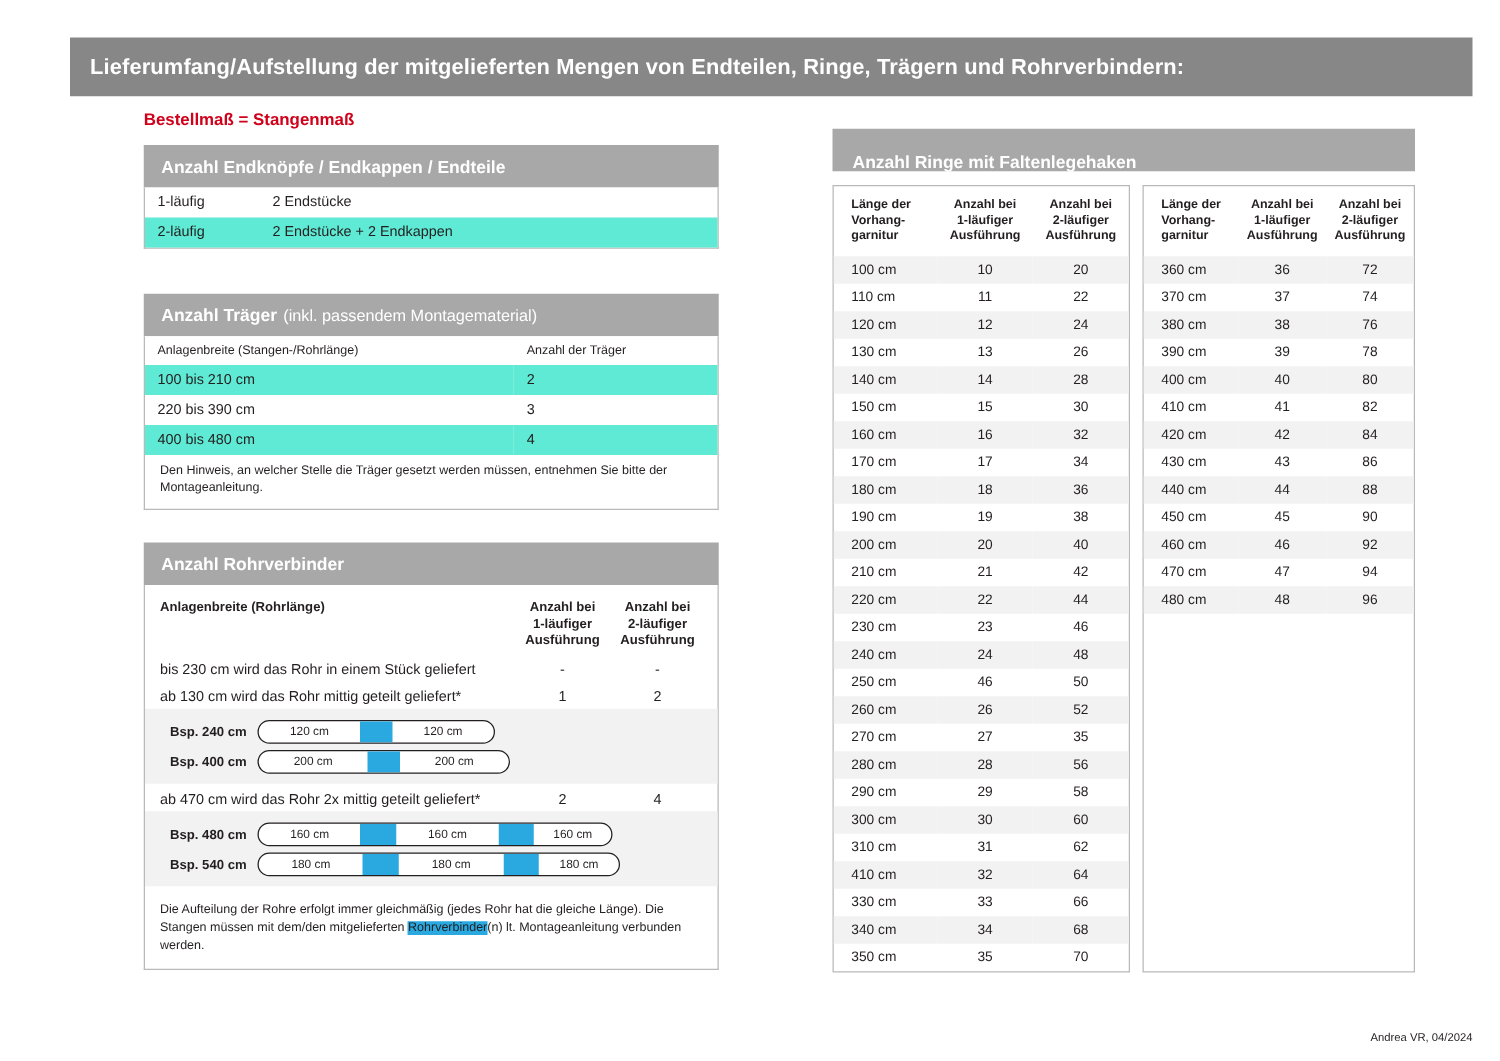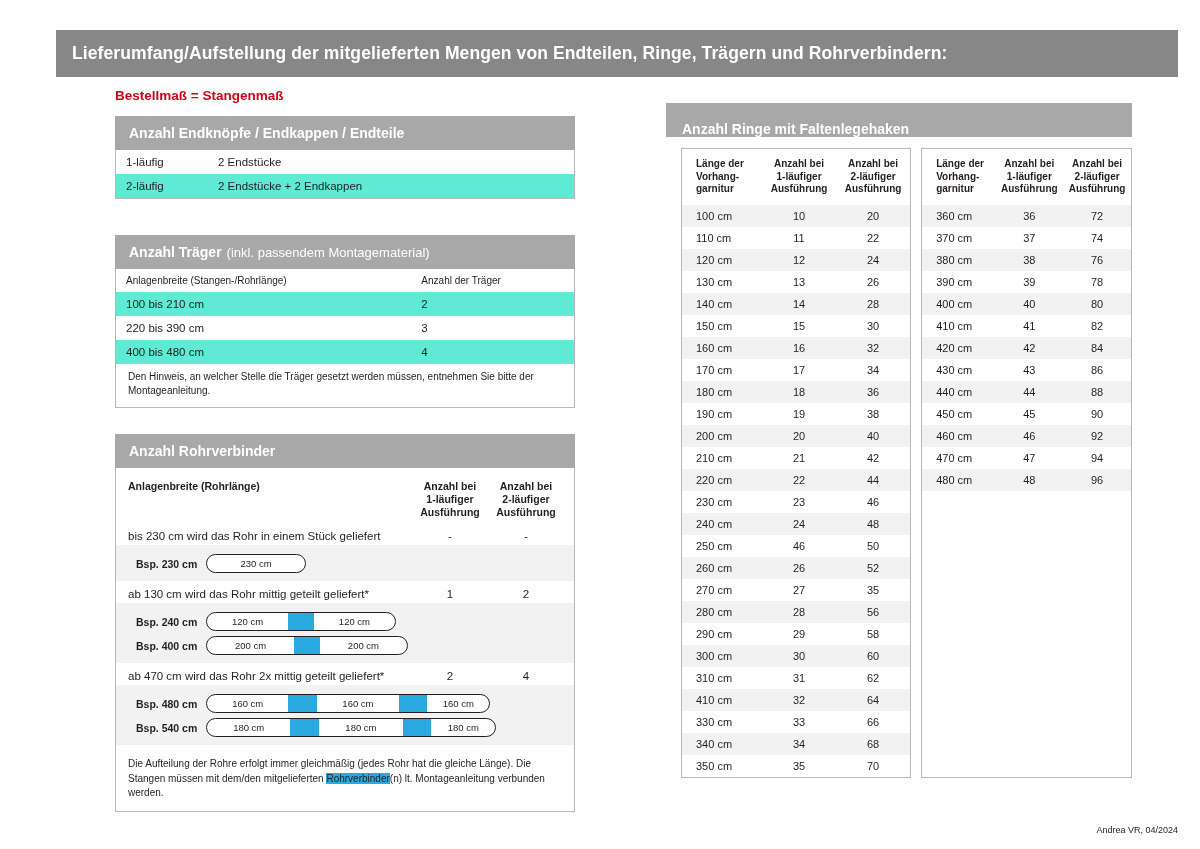--- a/index.html
+++ b/index.html
@@ -87,21 +87,21 @@
   }
   .hl { background:#29a9e0; color:#231f20; }
 
   
   .right-col { position:absolute; left:666px; top:103px; width:466px; }
   .right-title {
     background:#a8a8a8; color:#ffffff; height:34px;
     display:flex; align-items:flex-end; padding-left:16px;
     font-size:14px; font-weight:bold;
   }
-  .ring-wrap { display:flex; gap:0; margin-top:11px;margin-left:15px; }
+  .ring-wrap { display:flex; gap:0; margin-top:11px; }
   .ring-panel { border:1px solid #b9b9b9; background:#fff; }
   .ring-panel.left { width:238px; }
   .ring-panel.right { width:218px; margin-left:10px; }
   table.ring { border-collapse:collapse; width:100%; font-size:11px; }
   table.ring th {
     font-size:10px; font-weight:bold; text-align:left; padding:9px 8px 9px 14px;
     line-height:1.25; vertical-align:top;
   }
   table.ring th.cc { text-align:center; padding-left:4px; padding-right:4px;}
   table.ring td { padding:5px 8px 5px 14px; }
@@ -193,28 +193,20 @@
           <div>2-läufiger</div>
           <div>Ausführung</div>
         </div>
       </div>
       <div id="rv-groups">
           <div class="rv-group">
             <div class="rv-line">
               <div class="lab">bis 230 cm wird das Rohr in einem Stück geliefert</div>
               <div class="v1">-</div>
               <div class="v2">-</div>
-            </div>
-            <div class="rv-ex">
-              <div class="rv-exrow">
-                <div class="bsp">Bsp. 230 cm</div>
-                <div class="pipe" style="width: 100px;">
-                  <div class="seg" style="width: 100px;">230 cm</div>
-                </div>
-              </div>
             </div>
           </div>
           <div class="rv-group">
             <div class="rv-line">
               <div class="lab">ab 130 cm wird das Rohr mittig geteilt geliefert*</div>
               <div class="v1">1</div>
               <div class="v2">2</div>
             </div>
             <div class="rv-ex">
               <div class="rv-exrow">

